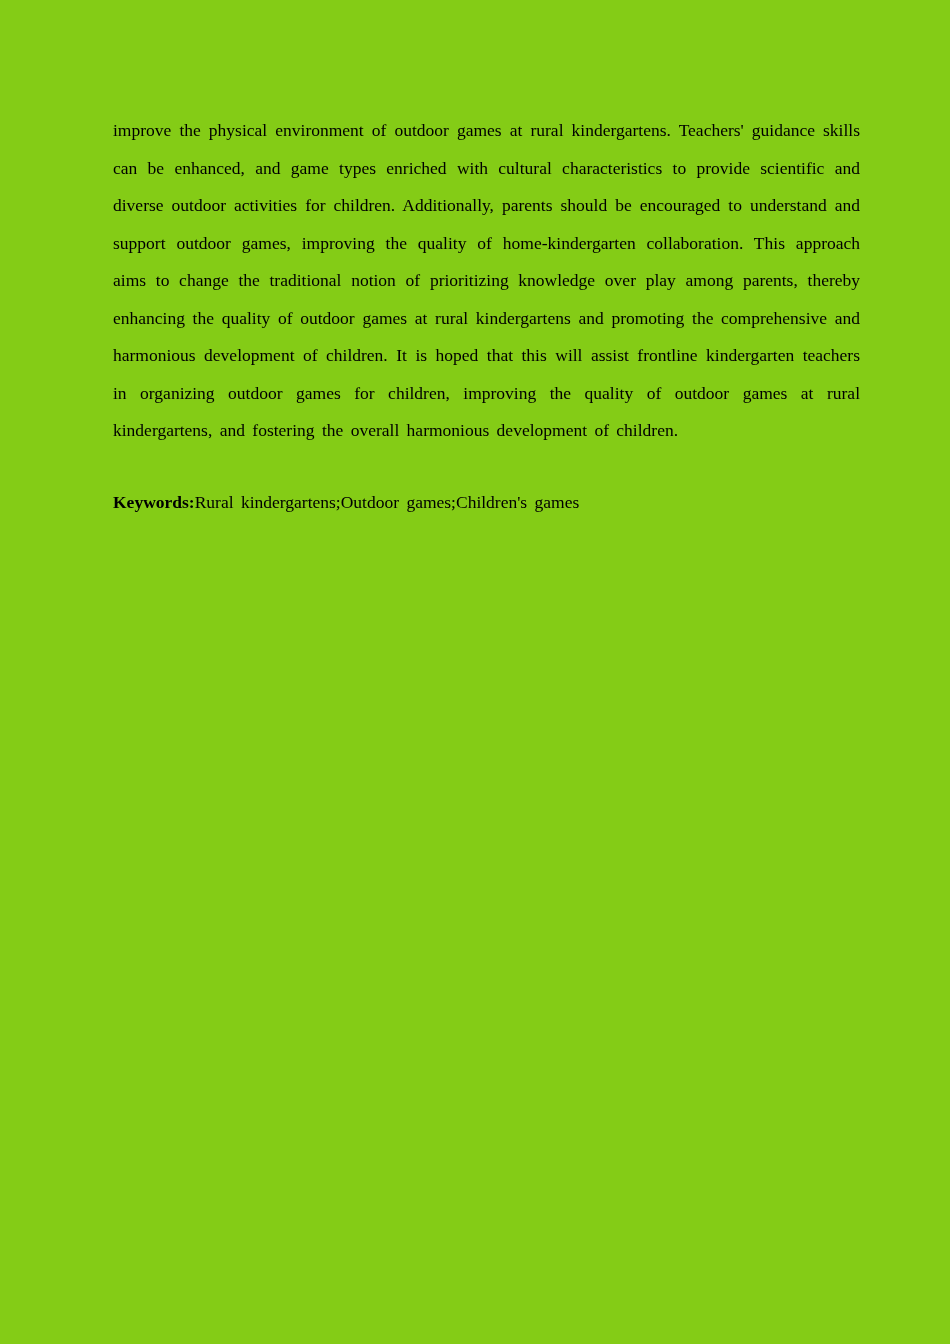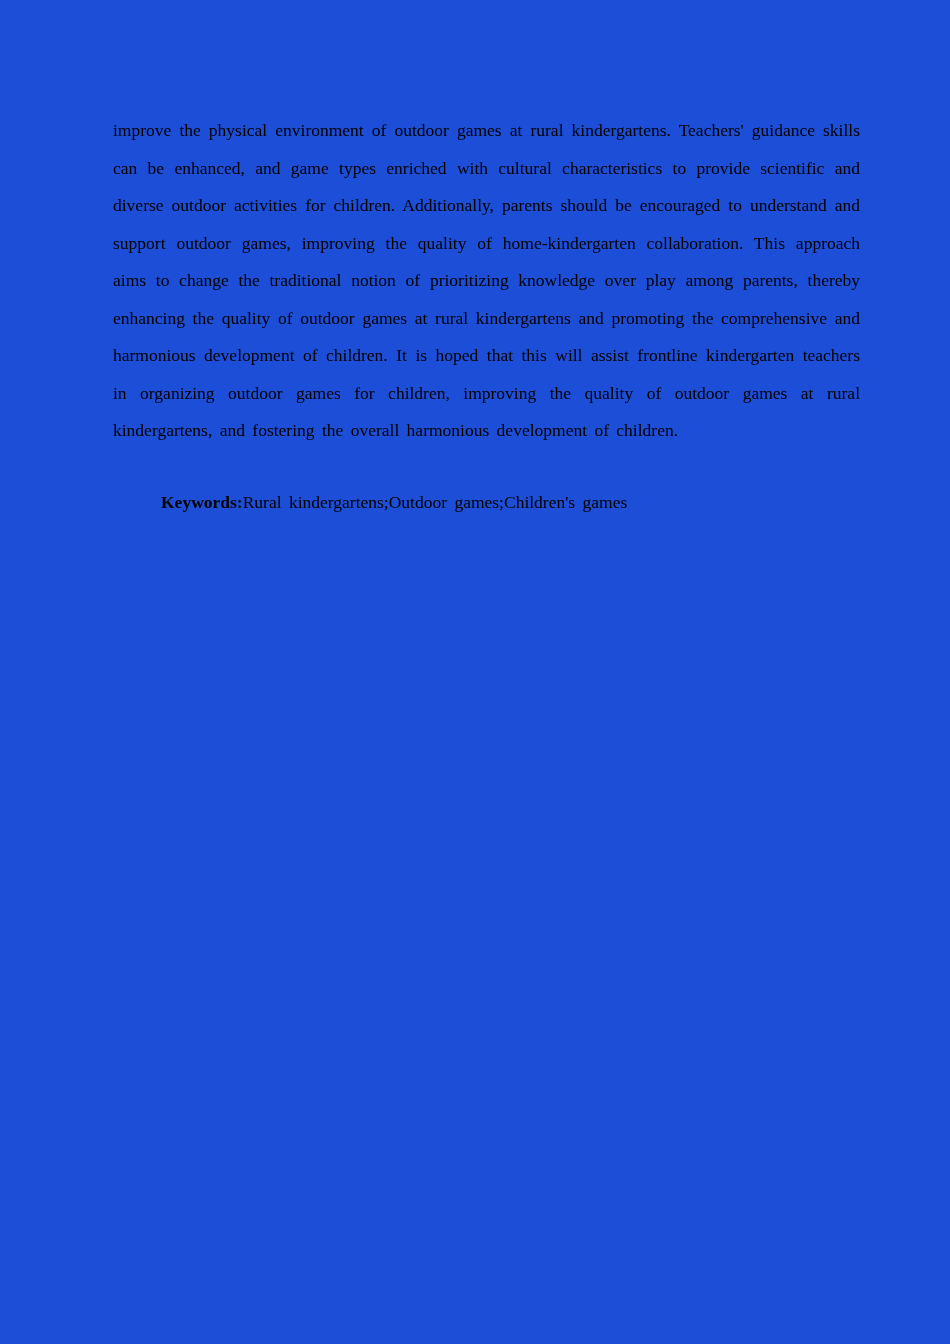--- a/index.html
+++ b/index.html
@@ -9,21 +9,21 @@
     height: 1344px;
     background: #ffffff;
     color: #000000;
     font-family: "Liberation Serif", "DejaVu Serif", serif;
     position: relative;
     overflow: hidden;
   }
   .page {
     position: absolute;
     inset: 0;
-    background: #1d4ed8;
+    background: #84cc16;
   }
   .content {
     position: absolute;
     left: 113px;
     right: 90px;
     top: 112px;
   }
   .body-text {
     margin: 0;
     font-size: 17.5px;
@@ -34,21 +34,20 @@
   }
   .keywords {
     margin: 0;
     margin-top: 34px;
     font-size: 17.5px;
     line-height: 37.5px;
     word-spacing: 3px;
   }
   .kw-label {
     font-weight: bold;
-    margin-left: 48px;
   }
   .page-number {
     position: absolute;
     bottom: 76px;
     left: 0;
     width: 100%;
     text-align: center;
     font-size: 13px;
     line-height: 16px;
   }

